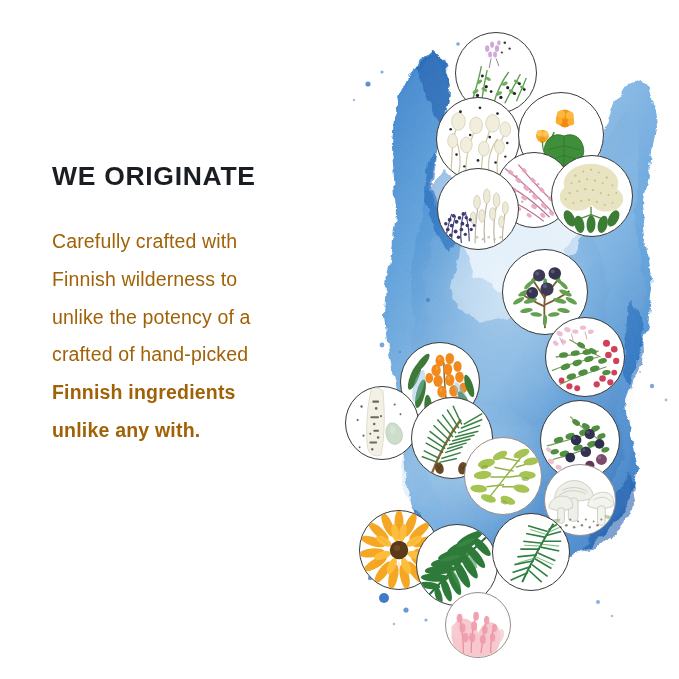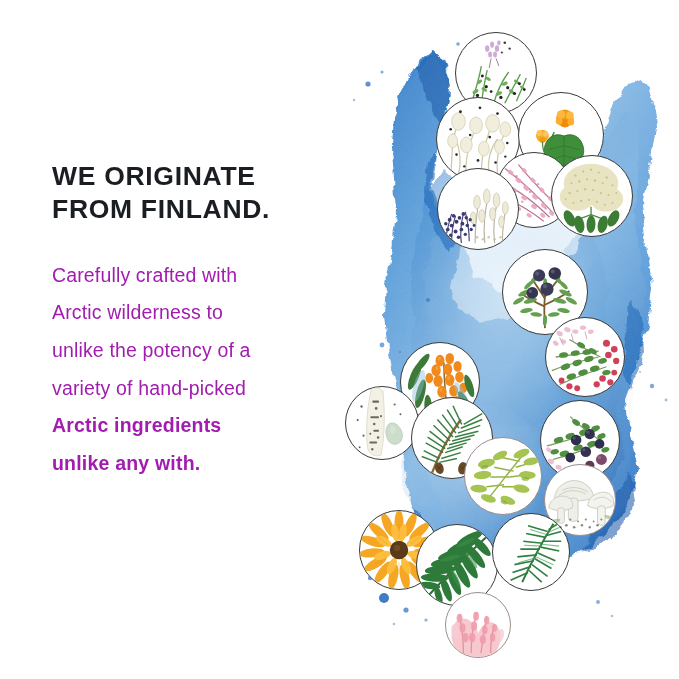--- a/index.html
+++ b/index.html
@@ -34,21 +34,21 @@
     color: #1a1d21;
     text-transform: uppercase;
   }
   #headline .hl-line { display: block; white-space: nowrap; }
 
   #body-copy {
     margin: 0;
     font-size: 19.5px;
     line-height: 1.93;
     letter-spacing: 0.15px;
-    color: #a21caf;
+    color: #a16207;
     font-weight: 400;
   }
   #body-copy .bc-line { display: block; white-space: nowrap; }
   #body-copy .bc-line.strong { font-weight: 700; letter-spacing: 0.2px; }
 
   
   #map-area {
     position: absolute;
     left: 330px;
     top: 0px;
@@ -76,29 +76,28 @@
 </style>
 </head>
 <body>
 
 <div id="page">
 
   <div id="copy-block">
 
     <h1 id="headline">
       <span class="hl-line">WE ORIGINATE</span>
-      <span class="hl-line">FROM FINLAND.</span>
     </h1>
 
     <p id="body-copy">
       <span class="bc-line">Carefully crafted with</span>
-      <span class="bc-line">Arctic wilderness to</span>
+      <span class="bc-line">Finnish wilderness to</span>
       <span class="bc-line">unlike the potency of a</span>
-      <span class="bc-line">variety of hand-picked</span>
-      <span class="bc-line strong">Arctic ingredients</span>
+      <span class="bc-line">crafted of hand-picked</span>
+      <span class="bc-line strong">Finnish ingredients</span>
       <span class="bc-line strong">unlike any with.</span>
     </p>
 
   </div>
 
   <div id="map-area">
 
     <svg id="map-svg" viewBox="0 0 349 679">
       <defs>
         <linearGradient id="blueGrad" x1="0" y1="0" x2="1" y2="1">

